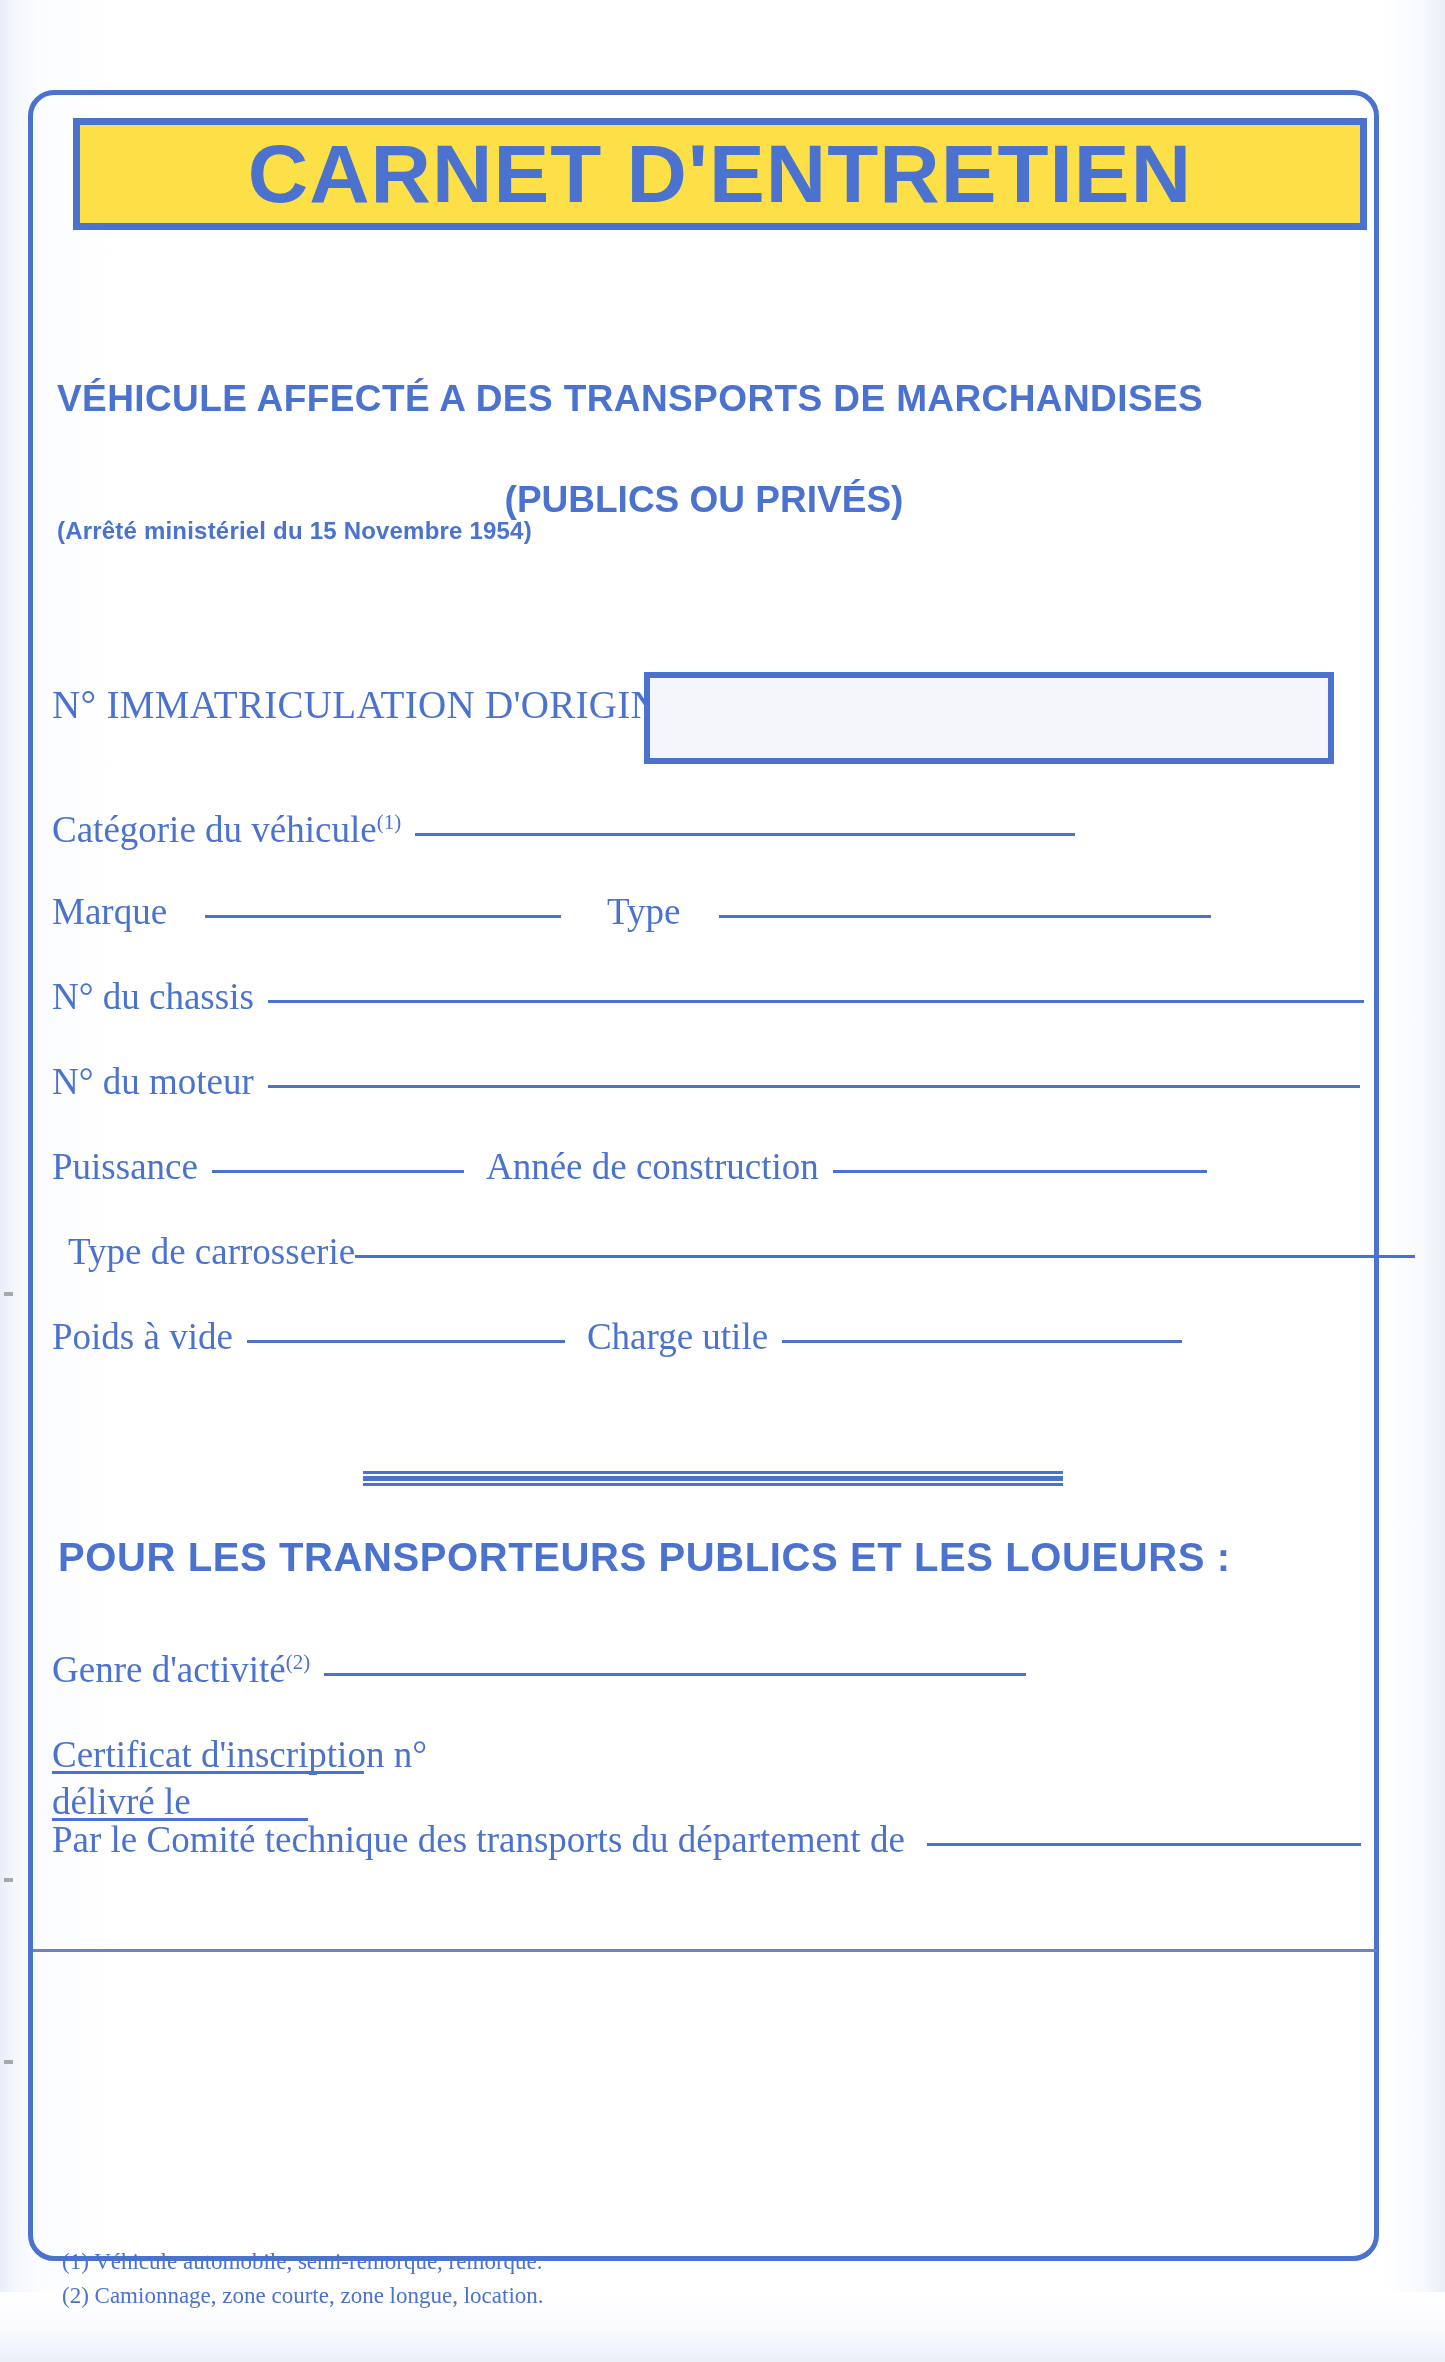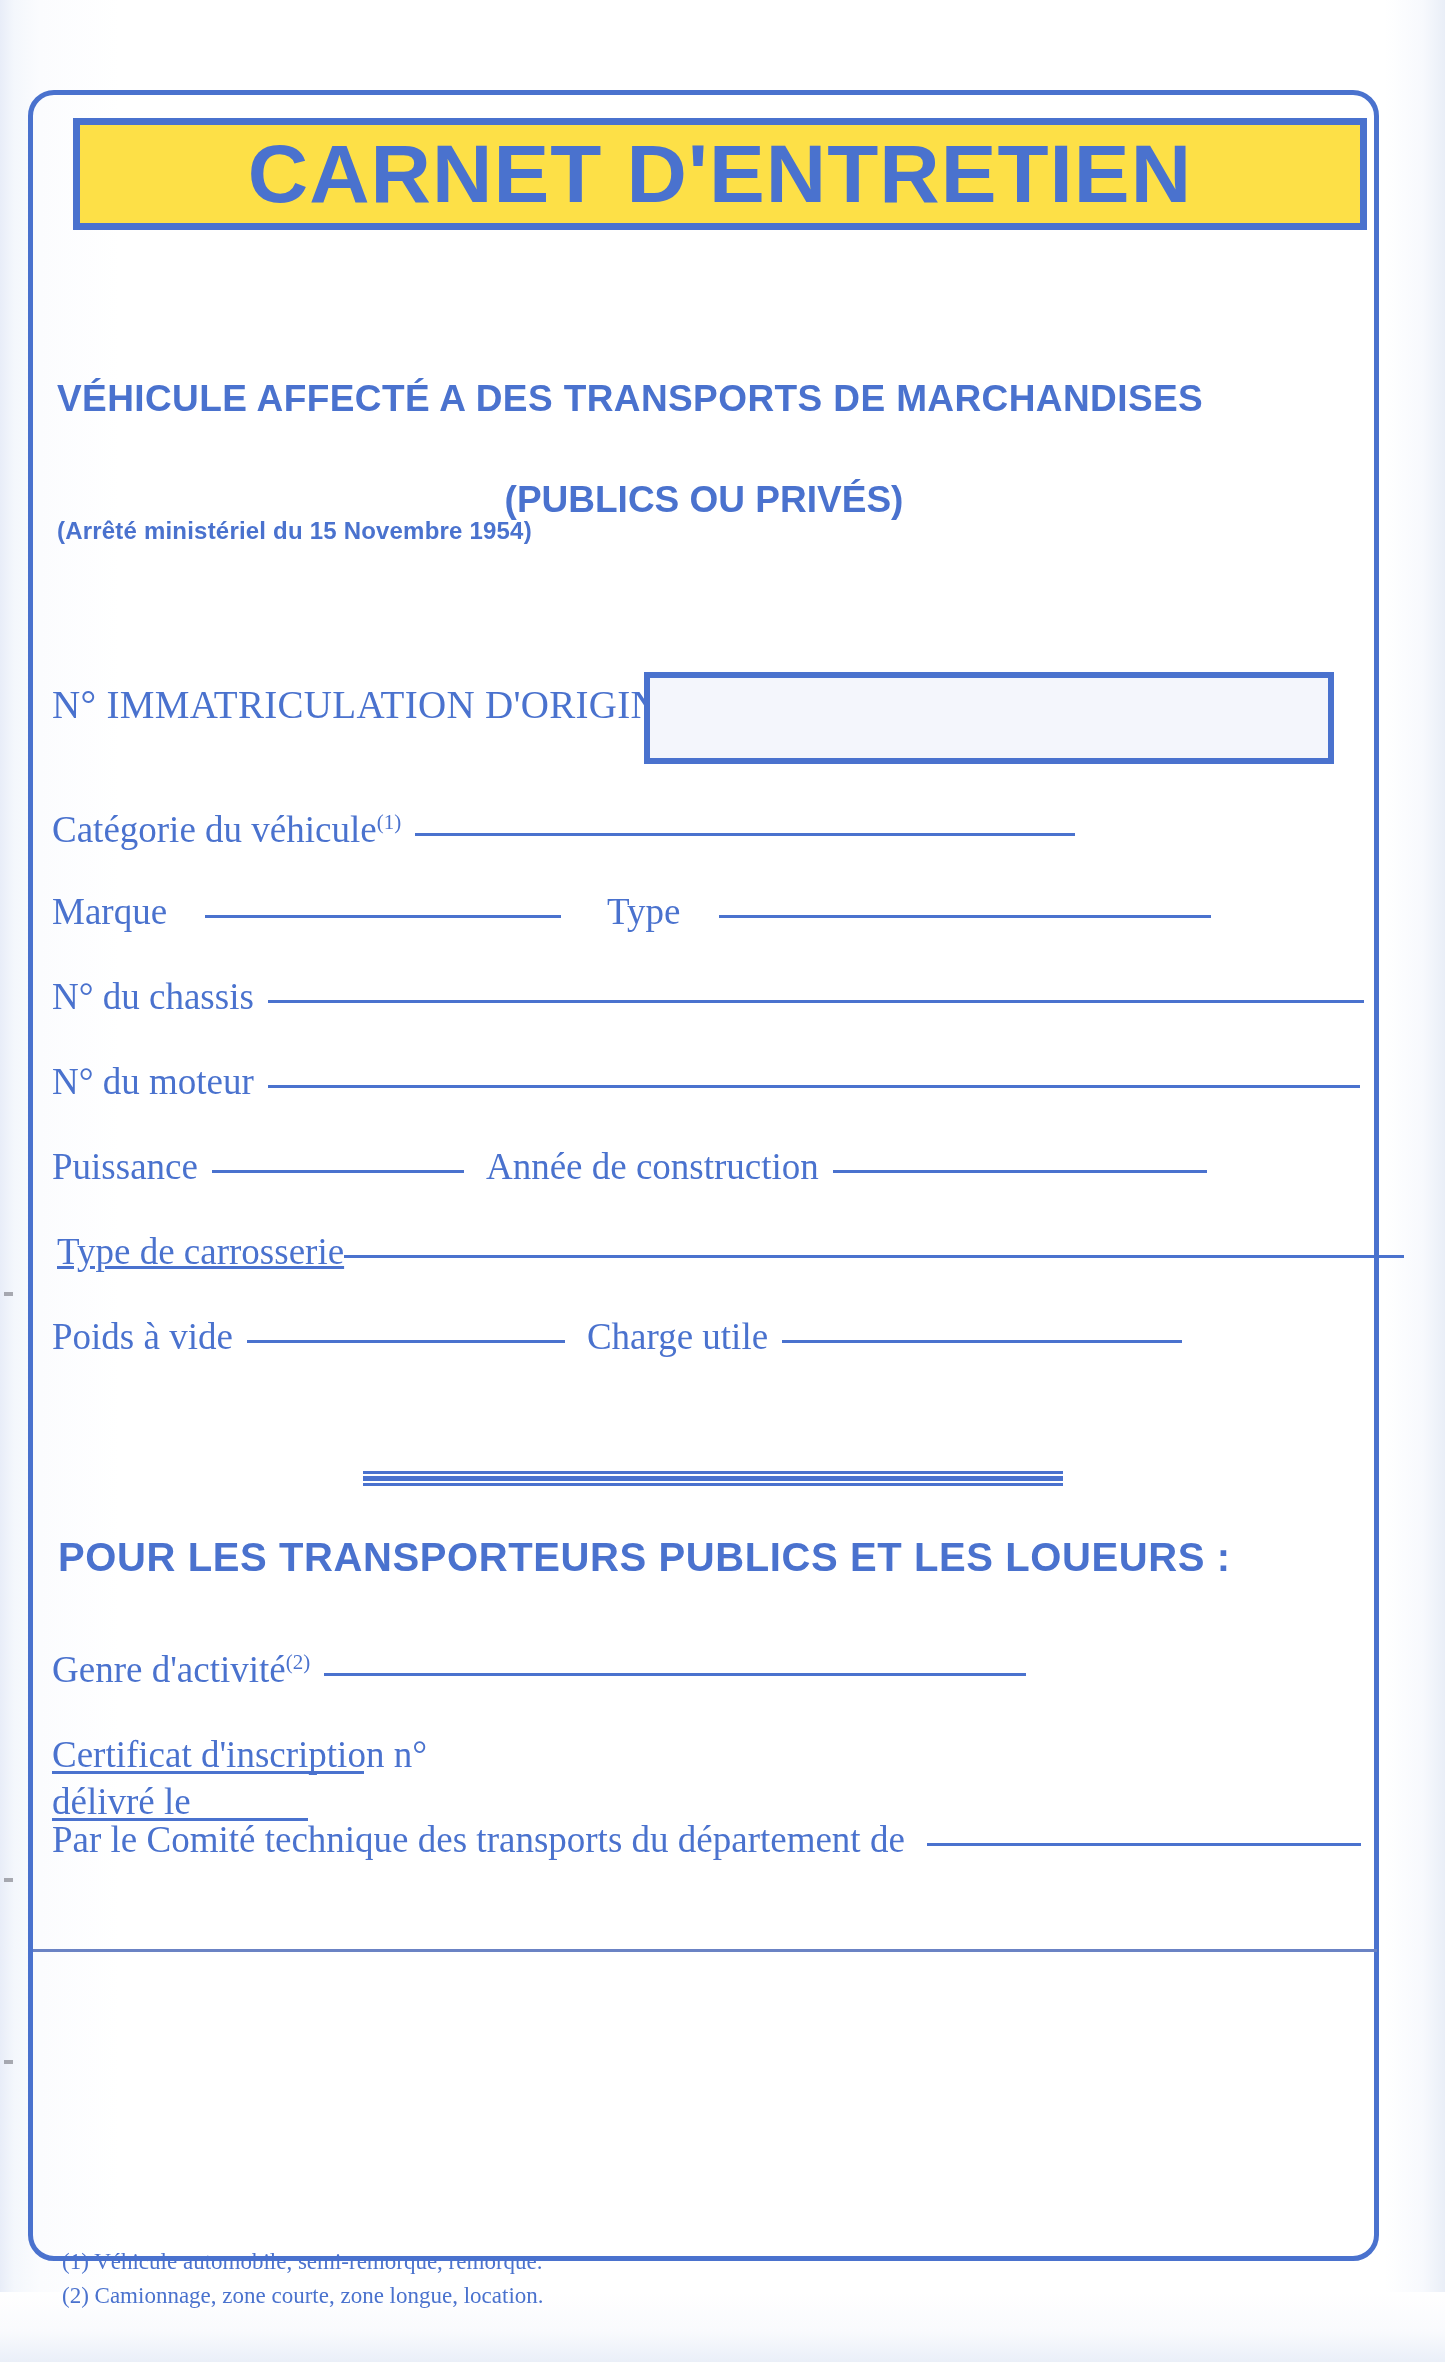--- a/index.html
+++ b/index.html
@@ -279,21 +279,21 @@
   <div class="frow" style="left:52px; top:1145px;">
     <span class="flabel">Puissance</span>
     <span class="gap-sm"></span>
     <span class="fline" style="width:252px;"></span>
     <span class="gap-md"></span>
     <span class="flabel">Année de construction</span>
     <span class="gap-sm"></span>
     <span class="fline" style="width:374px;"></span>
   </div>
 
-  <div class="frow" style="left:57px; top:1230px;text-decoration:underline;">
+  <div class="frow" style="left:68px; top:1230px;">
     <span class="flabel">Type de carrosserie</span>
     <span class="fline" style="width:1060px;"></span>
   </div>
 
   <div class="frow" style="left:52px; top:1315px;">
     <span class="flabel">Poids à vide</span>
     <span class="gap-sm"></span>
     <span class="fline" style="width:318px;"></span>
     <span class="gap-md"></span>
     <span class="flabel">Charge utile</span>

